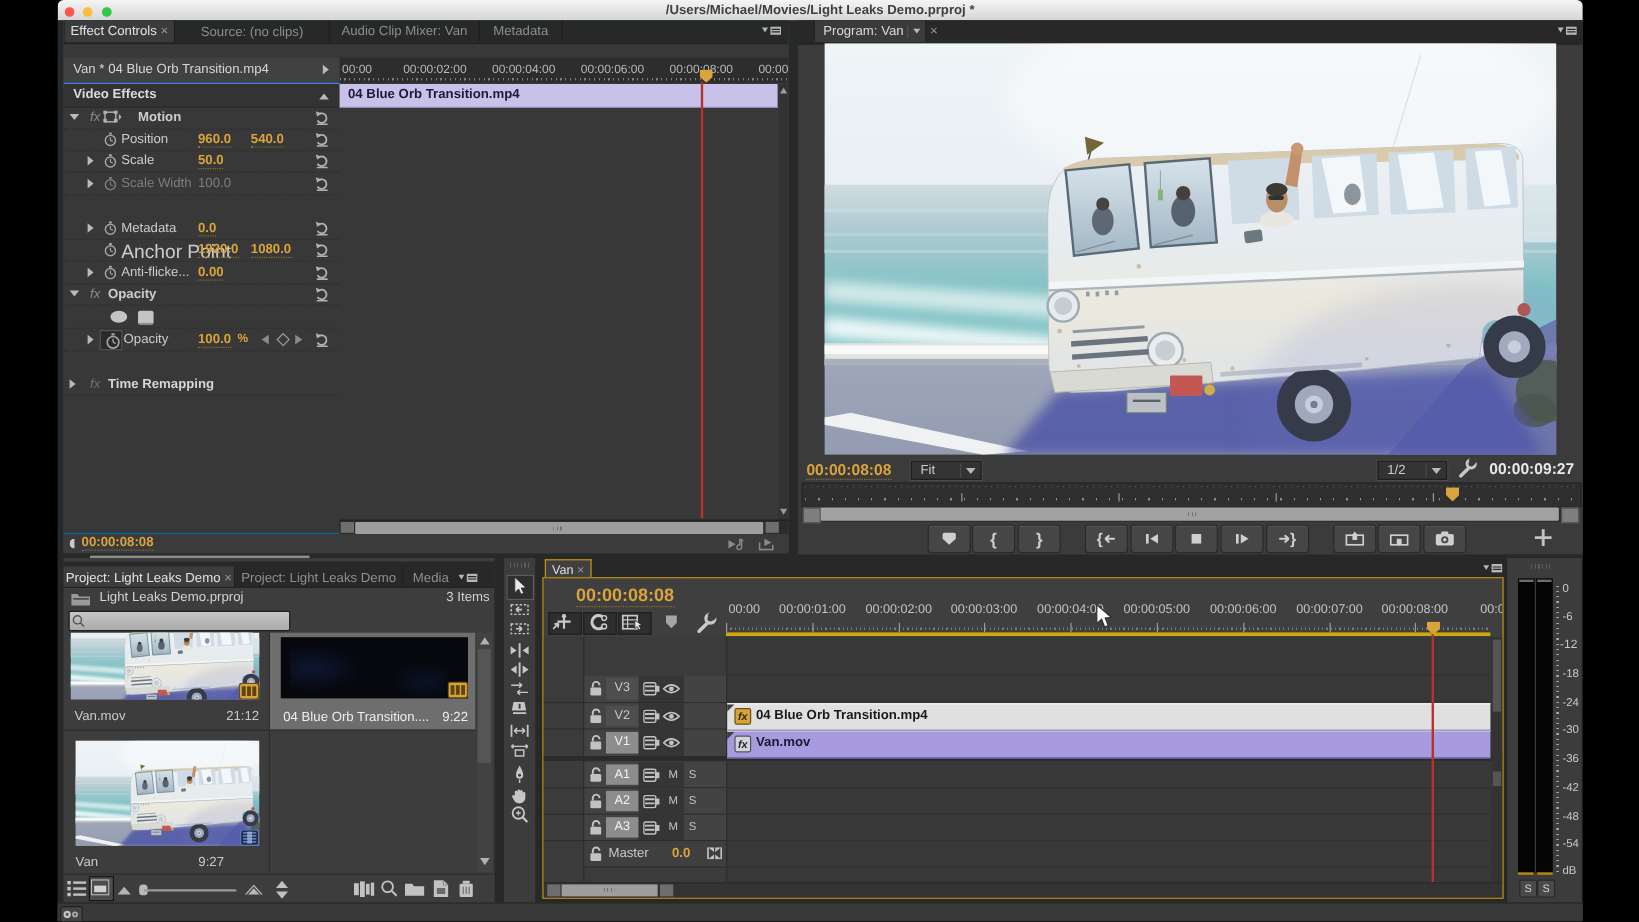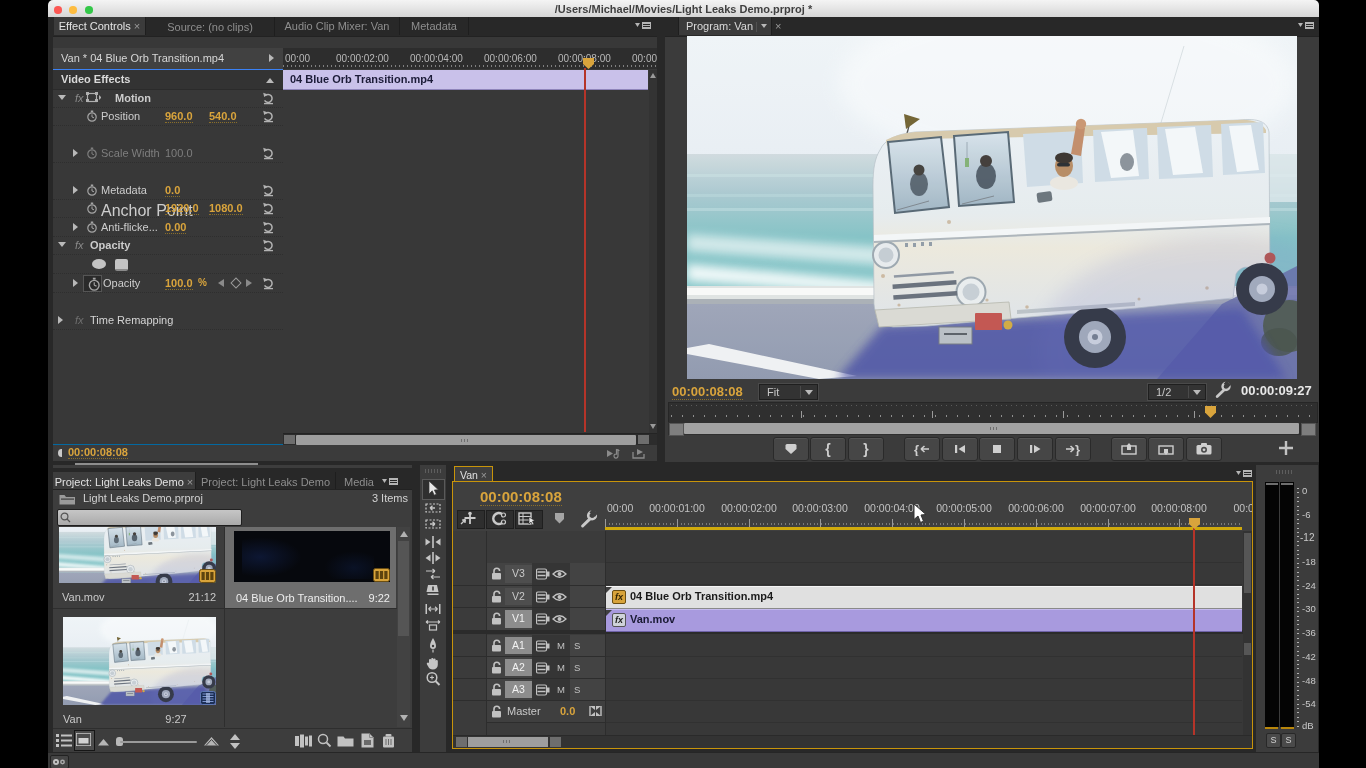--- a/index.html
+++ b/index.html
@@ -95,20 +95,35 @@
           </svg>
           <span class="ab" style="left:48px;top:3px;font-size:11px;color:#cdcdcd;white-space:nowrap">Position</span>
           <span class="ab" style="left:112px;top:3px;font-size:11px;font-weight:bold;color:#d9a43c;border-bottom:1px dotted #8a6f2a">960.0</span>
           <span class="ab" style="left:156px;top:3px;font-size:11px;font-weight:bold;color:#d9a43c;border-bottom:1px dotted #8a6f2a">540.0</span>
           <svg class="ab" style="left:209px;top:3px" width="13" height="13" viewBox="0 0 13 13">
             <path d="M3.2 3.6 A4 4 0 1 1 2.6 8.4" fill="none" stroke="#b2b2b2" stroke-width="1.5"></path>
             <path d="M1.2 0.8 L2.2 5 L6 2.6 Z" fill="#b2b2b2"></path>
             <path d="M2 11.6 H11" stroke="#b2b2b2" stroke-width="1.3"></path>
           </svg>
         </div>
+<div class="ab" style="left:0;top:88px;width:230px;height:18px;border-bottom:1px dotted #2e2e2e">
+          <div class="ab" style="left:20px;top:5px;width:0;height:0;border-left:5px solid #b9b9b9;border-top:4px solid transparent;border-bottom:4px solid transparent"></div>
+          <svg class="ab" style="left:33px;top:3px" width="13" height="13" viewBox="0 0 13 13">
+            <circle cx="6" cy="7" r="4.2" fill="none" stroke="#a5a5a5" stroke-width="1.2"></circle>
+            <rect x="4.8" y="0.5" width="2.4" height="1.6" fill="#a5a5a5"></rect>
+            <path d="M6 7 L6 4.4 M6 7 L8 7.8" stroke="#a5a5a5" stroke-width="1"></path>
+          </svg>
+          <span class="ab" style="left:48px;top:3px;font-size:11px;color:#cdcdcd;white-space:nowrap">Scale</span>
+          <span class="ab" style="left:112px;top:3px;font-size:11px;font-weight:bold;color:#d9a43c;border-bottom:1px dotted #8a6f2a">50.0</span>
+          <svg class="ab" style="left:209px;top:3px" width="13" height="13" viewBox="0 0 13 13">
+            <path d="M3.2 3.6 A4 4 0 1 1 2.6 8.4" fill="none" stroke="#b2b2b2" stroke-width="1.5"></path>
+            <path d="M1.2 0.8 L2.2 5 L6 2.6 Z" fill="#b2b2b2"></path>
+            <path d="M2 11.6 H11" stroke="#b2b2b2" stroke-width="1.3"></path>
+          </svg>
+        </div>
 <div class="ab" style="left:0;top:107px;width:230px;height:18px;border-bottom:1px dotted #2e2e2e">
           <div class="ab" style="left:20px;top:5px;width:0;height:0;border-left:5px solid #b9b9b9;border-top:4px solid transparent;border-bottom:4px solid transparent"></div>
           <svg class="ab" style="left:33px;top:3px" width="13" height="13" viewBox="0 0 13 13">
             <circle cx="6" cy="7" r="4.2" fill="none" stroke="#7e7e7e" stroke-width="1.2"></circle>
             <rect x="4.8" y="0.5" width="2.4" height="1.6" fill="#7e7e7e"></rect>
             <path d="M6 7 L6 4.4 M6 7 L8 7.8" stroke="#7e7e7e" stroke-width="1"></path>
           </svg>
           <span class="ab" style="left:48px;top:3px;font-size:11px;color:#7e7e7e;white-space:nowrap">Scale Width</span>
           <span class="ab" style="left:112px;top:3px;font-size:11px;color:#7e7e7e">100.0</span>
           <svg class="ab" style="left:209px;top:3px" width="13" height="13" viewBox="0 0 13 13">
@@ -191,21 +206,21 @@
           <div class="ab" style="left:193px;top:5px;width:0;height:0;border-left:6px solid #8a8a8a;border-top:4.5px solid transparent;border-bottom:4.5px solid transparent"></div>
           <svg class="ab" style="left:209px;top:3px" width="13" height="13" viewBox="0 0 13 13">
             <path d="M3.2 3.6 A4 4 0 1 1 2.6 8.4" fill="none" stroke="#b2b2b2" stroke-width="1.5"></path>
             <path d="M1.2 0.8 L2.2 5 L6 2.6 Z" fill="#b2b2b2"></path>
             <path d="M2 11.6 H11" stroke="#b2b2b2" stroke-width="1.3"></path>
           </svg>
         </div>
 <div class="ab" style="left:0;top:274px;width:230px;height:18px;border-bottom:1px dotted #2e2e2e">
           <div class="ab" style="left:5px;top:5px;width:0;height:0;border-left:5px solid #b9b9b9;border-top:4px solid transparent;border-bottom:4px solid transparent"></div>
           <span class="ab" style="left:22px;top:3px;font-size:11px;font-style:italic;color:#6f6f6f">fx</span>
-          <span class="ab" style="left:37px;top:3px;font-size:11px;font-weight:normal;color:#d5d5d5;white-space:nowrap">Time Remapping</span>
+          <span class="ab" style="left:37px;top:3px;font-size:11px;font-weight:bold;color:#d5d5d5;white-space:nowrap">Time Remapping</span>
         </div>
  </div>
 
  <div class="ab" style="left:230px;top:416px;width:374px;height:12px;background:#2c2c2c;border-top:1px solid #242424">
    <div class="ab" style="left:1px;top:1px;width:11px;height:9px;background:#6e6e6e"></div>
    <div class="ab" style="left:13px;top:1px;width:340px;height:10px;background:#9e9e9e;border-radius:1px"></div>
    <div class="ab" style="left:178px;top:5px;width:8px;height:3px;background:repeating-linear-gradient(90deg,#6e6e6e 0 1px,transparent 1px 3px)"></div>
    <div class="ab" style="left:355px;top:1px;width:11px;height:9px;background:#6e6e6e"></div>
  </div>
 

